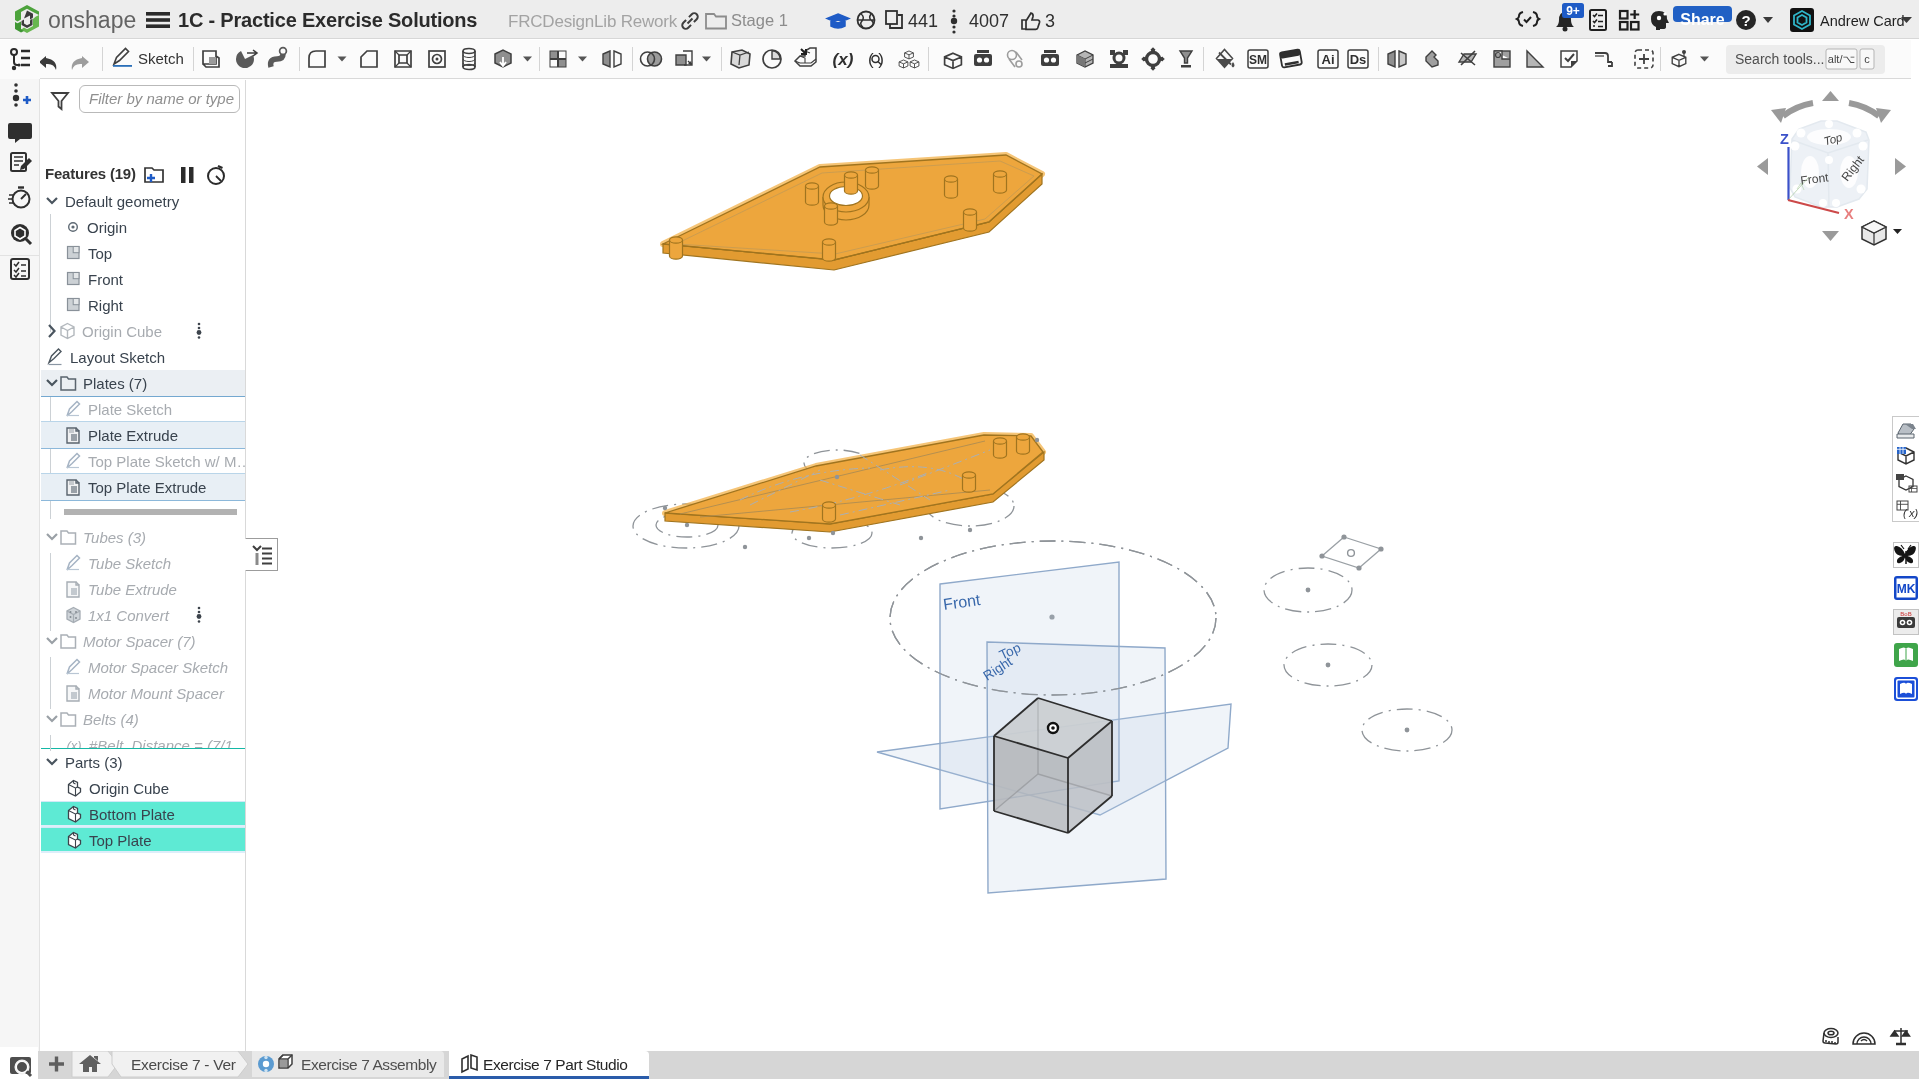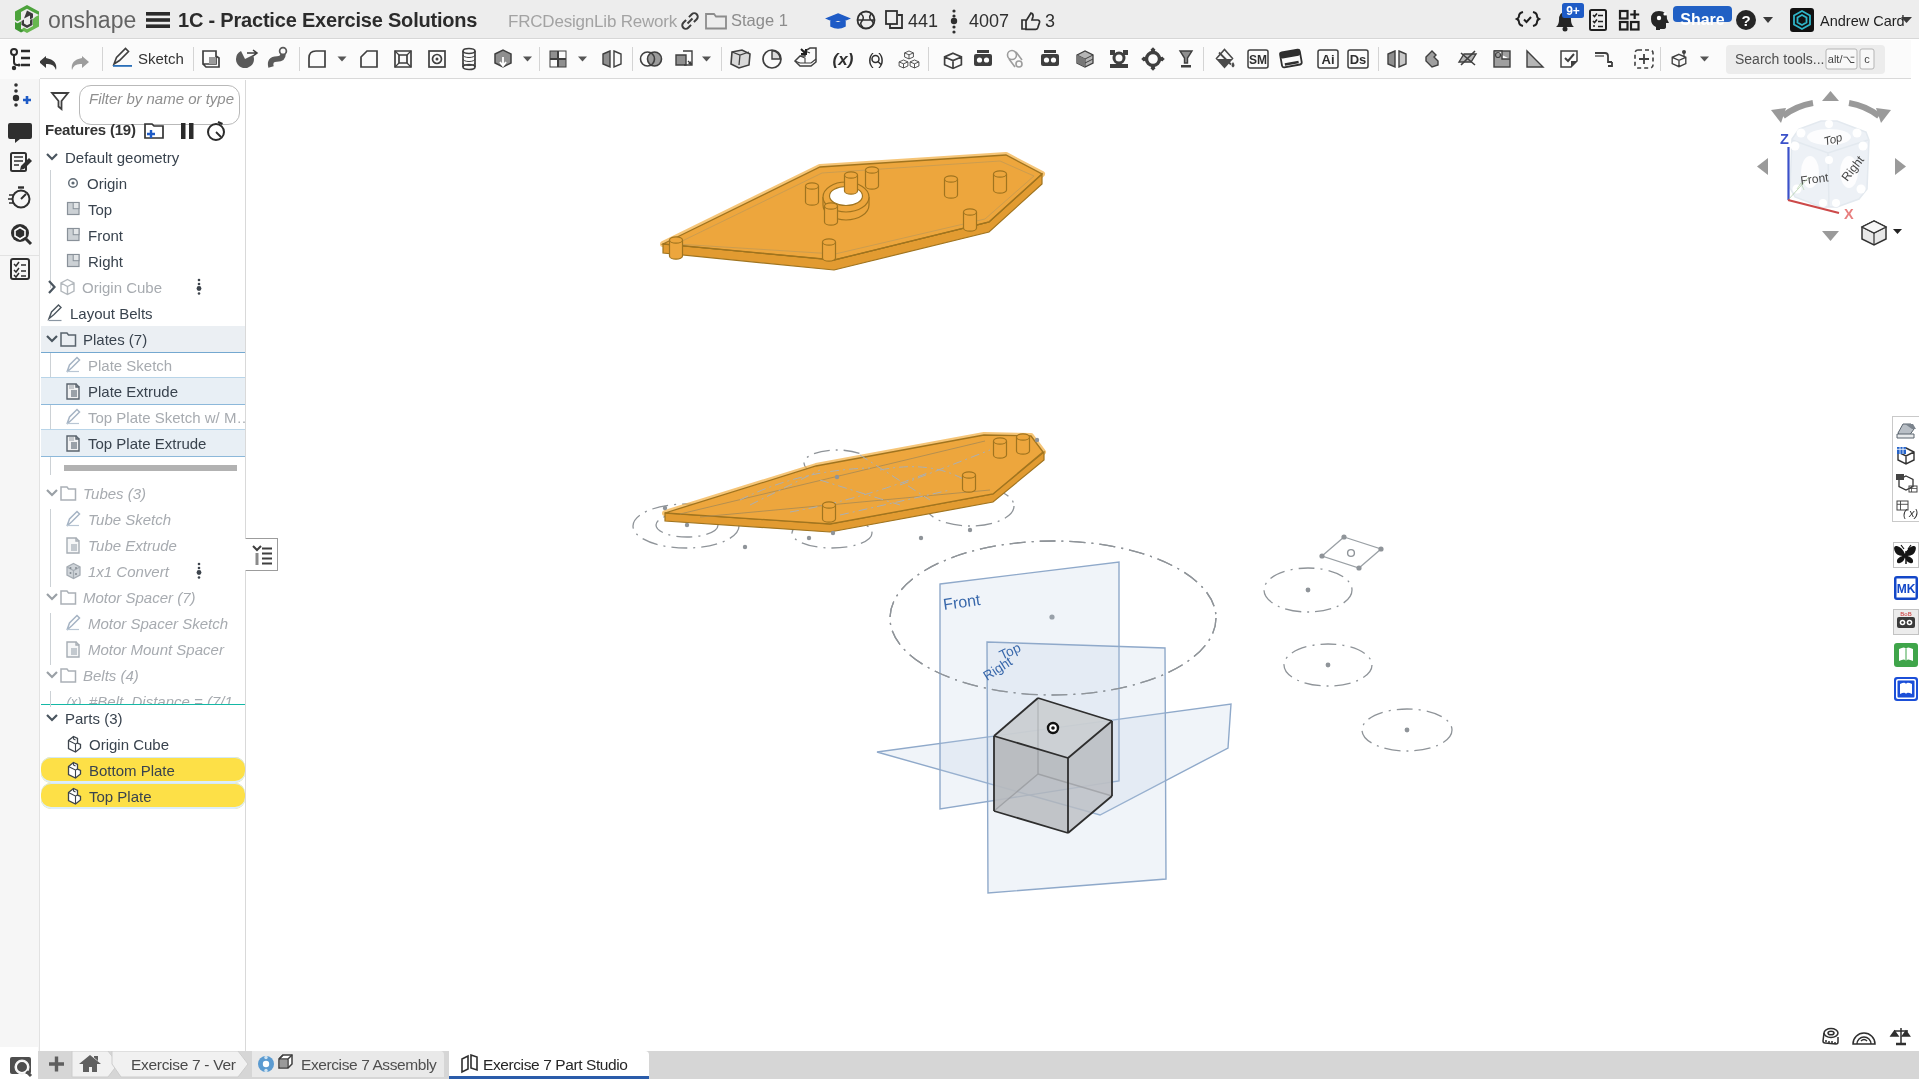--- a/index.html
+++ b/index.html
@@ -8,29 +8,29 @@
 
 #topbar { position:absolute; left:0; top:0; width:1919px; height:39px; background:#ededed; border-bottom:1px solid #d7d7d7; }
 
 #toolbar { position:absolute; left:32px; top:40px; width:1879px; height:39px; background:#fbfbfb; border-bottom:1px solid #d9d9d9; }
 
 #sidebar { position:absolute; left:0; top:40px; width:40px; height:1013px; background:#f6f6f6; border-right:1px solid #e2e2e2; }
 #sidebtn0 { position:absolute; left:0; top:40px; width:40px; height:39px; background:#fbfbfb; }
 
 #panel { position:absolute; left:41px; top:80px; width:205px; height:973px; background:#fff; border-right:1px solid #d9d9d9; }
 #filterrow { position:relative; height:38px; }
-#filterbox { position:absolute; left:38px; top:5px; width:161px; height:40px; border:1px solid #b9b9b9; border-radius:12px; background:#fff; color:#8f8f8f; font-style:italic; font-size:15px; line-height:26px; padding-left:9px; white-space:nowrap; overflow:hidden;}
-#feathead { position:relative; height:26px; }
+#filterbox { position:absolute; left:38px; top:5px; width:161px; height:28px; border:1px solid #b9b9b9; border-radius:6px; background:#fff; color:#8f8f8f; font-style:italic; font-size:15px; line-height:26px; padding-left:9px; white-space:nowrap; overflow:hidden;}
+#feathead { position:relative; height:26px;margin-top:44px; }
 .row { position:relative; height:26px; display:flex; align-items:center; font-size:15px; color:#39434e; white-space:nowrap; }
 .row.gray { color:#a7abb0; }
 .row.ital { color:#a7abb0; font-style:italic; }
 .row .lbl { margin-left:6px; }
 .sel1 { background:#e8eff5; box-shadow:0 1px 0 #8cb8da, 0 -1px 0 #b9d5e9; }
 .folderrow { background:#ebeff3; box-shadow:0 1px 0 #74a8d0; }
-.sel2 { background:#fde047; box-shadow:inset 0 -2px 0 #ddeefa, inset 0 1px 0 #d3e9f7;border-radius:10px; }
+.sel2 { background:#5eead4; box-shadow:inset 0 -2px 0 #ddeefa, inset 0 1px 0 #d3e9f7; }
 .treeline { position:absolute; width:1px; background:#ccd1d5; left:9px; }
 #rollback { position:relative; height:24px; }
 #rollbar { position:absolute; left:23px; top:9px; width:173px; height:6px; background:#b2b2b2; }
 #partsdiv { border-top:1px solid #14b8a6; }
 
 #flyout { position:absolute; left:245px; top:538px; width:33px; height:33px; background:#fff; border:1px solid #9c9c9c; border-left:1px solid #fff; z-index:5; }
 
 #viewport { position:absolute; left:247px; top:80px; width:1672px; height:973px; background:#fff; }
 
 #rightstrip { position:absolute; right:0; top:416px; z-index:4; }
@@ -547,21 +547,21 @@
             </g>
           </svg>
           <span style="width:38px;flex:none"></span>
         </div>
         <div class="row " style="">
           <span style="width:6px;flex:none"></span>
           <svg width="17" height="26" style="flex:none">
             <path d="M2 18.5 L4.5 12 L11.5 5 L14 7.5 L7 14.5 L2 18.5 Z" fill="none" stroke="#4c565f" stroke-width="1.4"></path>
             <path d="M1.5 20.5 h13" stroke="#8a96a3" stroke-width="1.2"></path>
           </svg>
-          <span class="lbl">Layout Belts</span>
+          <span class="lbl">Layout Sketch</span>
         </div>
         <div class="row folderrow" style="">
           <span style="width:0px;flex:none"></span>
           <svg width="14" height="26" style="flex:none;margin-left:4px">
             <path d="M2 10 l5 5 5 -5" fill="none" stroke="#4a555f" stroke-width="2.2"></path>
           </svg>
           <svg width="18" height="26" style="flex:none">
             <path d="M2 7 h6 l1.5 2 h7 v11 h-14.5 Z" fill="none" stroke="#5a646e" stroke-width="1.5"></path>
           </svg>
           <span class="lbl">Plates (7)</span>

